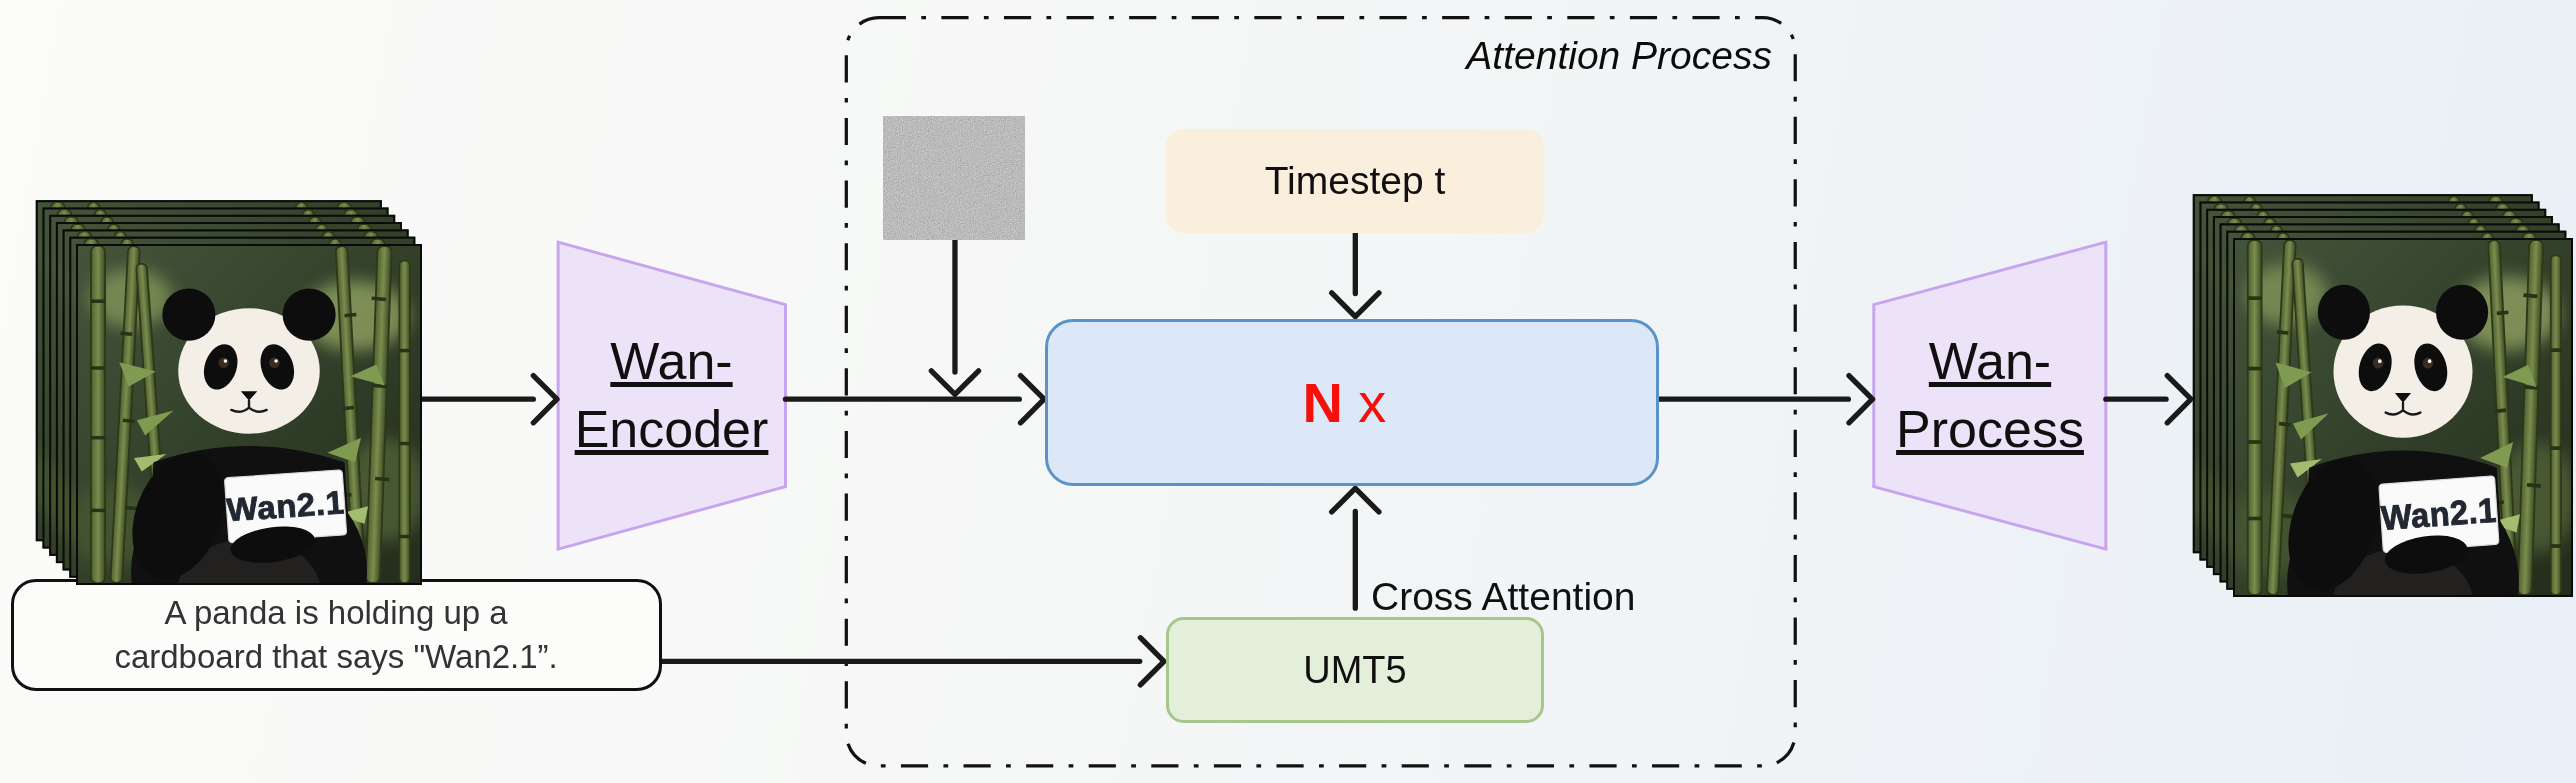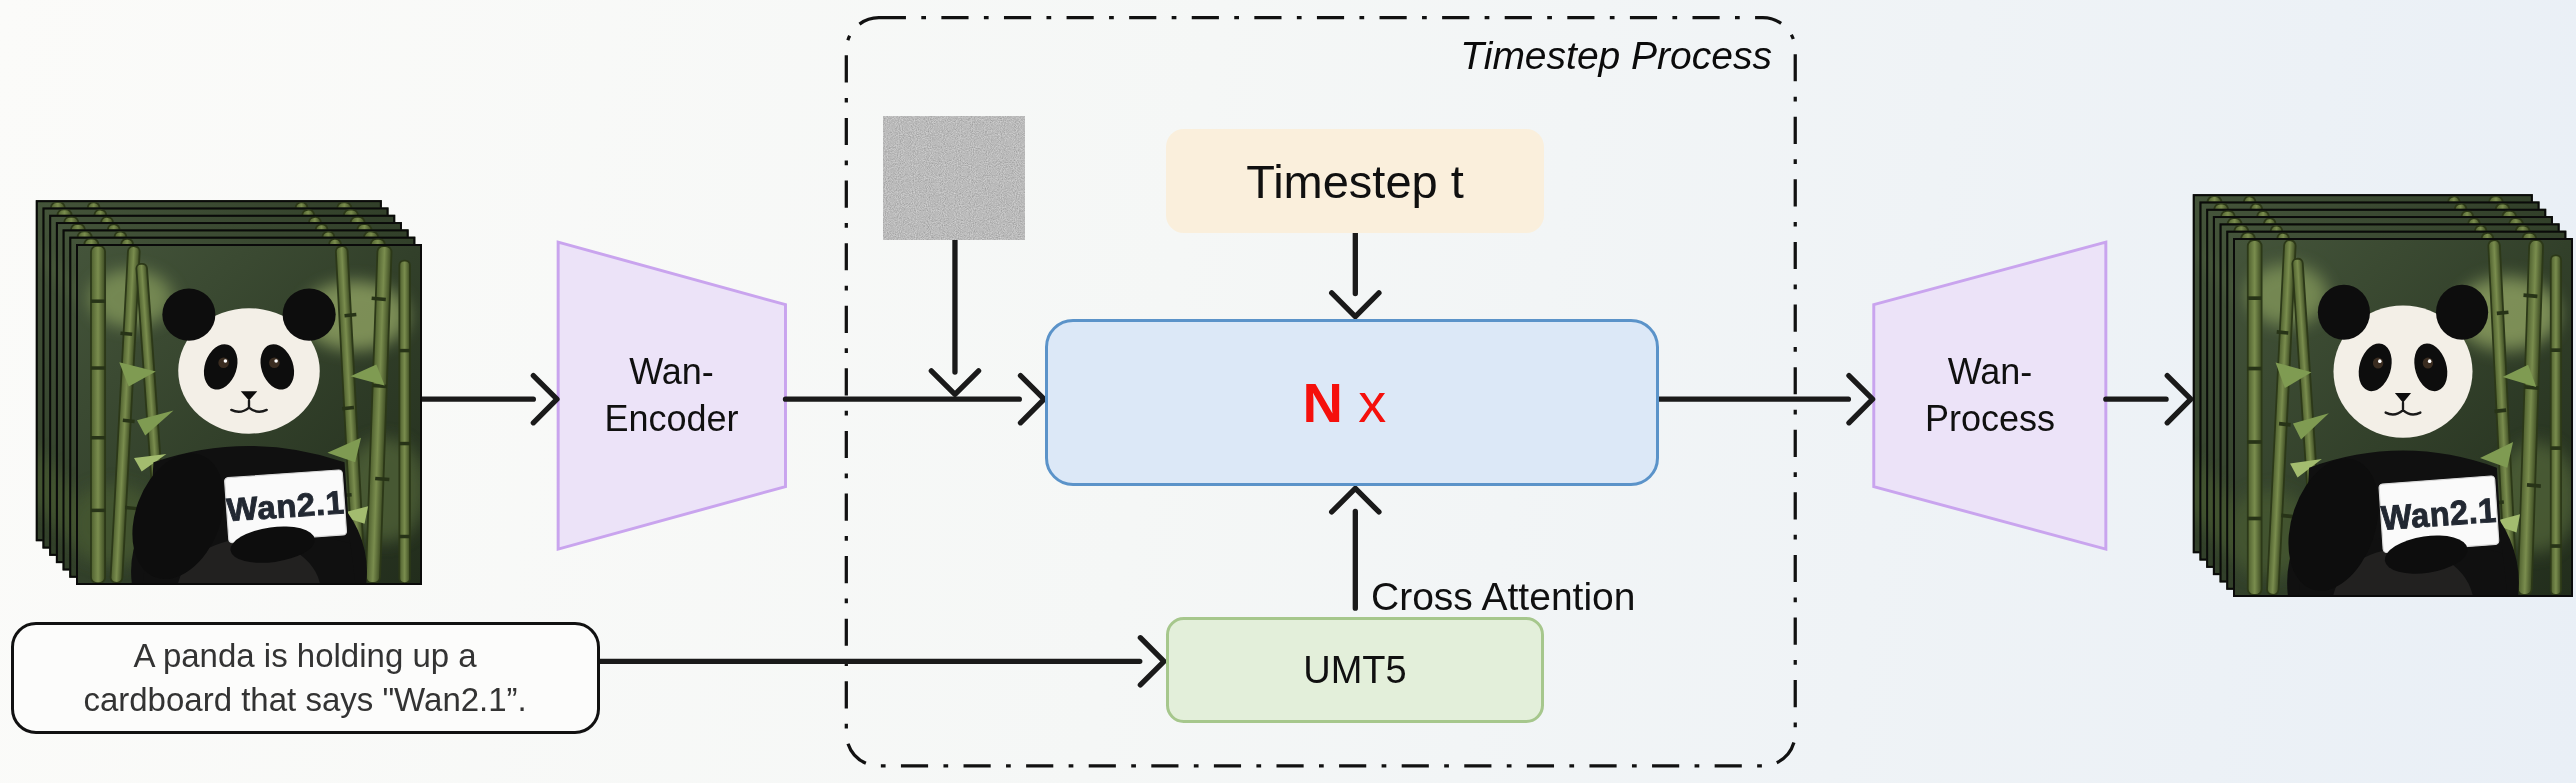--- a/index.html
+++ b/index.html
@@ -13,29 +13,29 @@
   body{
     font-family:"Liberation Sans","DejaVu Sans",sans-serif;
     background:linear-gradient(100deg,#fbfbf9 0%,#f5f7f6 45%,#e9eff6 100%);
     position:relative; color:#101010;
   }
   .overlay{position:absolute;left:0;top:0;z-index:1;}
   .arrow{stroke:var(--arrow);stroke-width:9;fill:none;stroke-linecap:round;}
   .dashedbox{stroke:#111;stroke-width:5.5;fill:none;stroke-dasharray:46 26 8 26;}
   .vae{fill:var(--vae_fill);stroke:var(--vae_border);stroke-width:5;}
   .node{position:absolute;z-index:2;display:flex;align-items:center;justify-content:center;text-align:center;}
-  .timestep{left:1166px;top:129px;width:378px;height:104px;background:var(--timestep_fill);border-radius:17.7px;font-size:47px;justify-content:center;}
+  .timestep{left:1166px;top:129px;width:378px;height:104px;background:var(--timestep_fill);border-radius:17.7px;font-size:39px;justify-content:center;}
   .dit{left:1045px;top:319px;width:614px;height:167px;background:var(--dit_fill);border:3.5px solid var(--dit_border);border-radius:28px;font-size:56px;}
   .dit .n{color:var(--accent_red);font-weight:700;}
   .dit .x{color:var(--accent_red);padding:0 15.4px;}
   .umt5{left:1166px;top:608px;width:378px;height:106px;background:var(--umt5_fill);border:3px solid var(--umt5_border);border-radius:17.7px;font-size:38px;margin-top:9px;}
-  .vae-label{z-index:3;font-size:36px;line-height:1.3;}
+  .vae-label{z-index:3;font-size:52px;line-height:1.3;text-decoration:underline;}
   .enc-label{left:558px;top:307px;width:227px;height:177px;}
   .dec-label{left:1874px;top:307px;width:232px;height:177px;}
-  .prompt{left:10.6px;top:622px;width:589px;height:112px;background:#fcfcfb;border:3.5px solid #111;border-radius:25px;font-size:33px;line-height:1.32;color:#333;}
+  .prompt{left:10.6px;top:579px;width:651px;height:112px;background:#fcfcfb;border:3.5px solid #111;border-radius:25px;font-size:33px;line-height:1.32;color:#333;}
   .dp-title{position:absolute;left:1406px;top:34px;width:366px;z-index:2;text-align:right;font-style:italic;font-size:39px;color:#0b0b0b;}
   .cross-att{position:absolute;left:1371px;top:527px;z-index:2;font-size:39px;margin-top:48px;}
   .noise{position:absolute;left:883px;top:116px;width:142px;height:124px;z-index:2;}
   .stack{position:absolute;z-index:2;}
   .stack-left{left:76px;top:244px;width:346px;height:341px;}
   .stack-right{left:2233px;top:238px;width:340px;height:359px;}
   .frame{position:absolute;left:0;top:0;width:100%;height:100%;border:2.4px solid #0a0a0a;
          transform:translate(calc(var(--i)*-6.7px),calc(var(--i)*-7.3px));background:#223018;}
   .frame svg{display:block;width:100%;height:100%;}
 </style>
@@ -161,21 +161,21 @@
     <path class="arrow" d="M2810 676 H3130 M3131 636 L3171 676 M3131 716 L3171 676"></path>
   </g>
   <g>
     <path class="arrow" d="M3566 676 H3668 M3670 636 L3710 676 M3670 716 L3710 676"></path>
   </g>
   <g>
     <path class="arrow" d="M1015 1120 H1930 M1931 1080 L1971 1120 M1931 1160 L1971 1120"></path>
   </g>
 </svg>
 
-<div class="dp-title">Timestep Process</div>
+<div class="dp-title">Attention Process</div>
 
 <div class="noise">
   <svg width="100%" height="100%" viewBox="0 0 240 210">
       <rect width="100%" height="100%" filter="url(#noiseF)"></rect>
     </svg>
 </div>
 
 <div class="node timestep">
   <span>Timestep t</span>
 </div>

